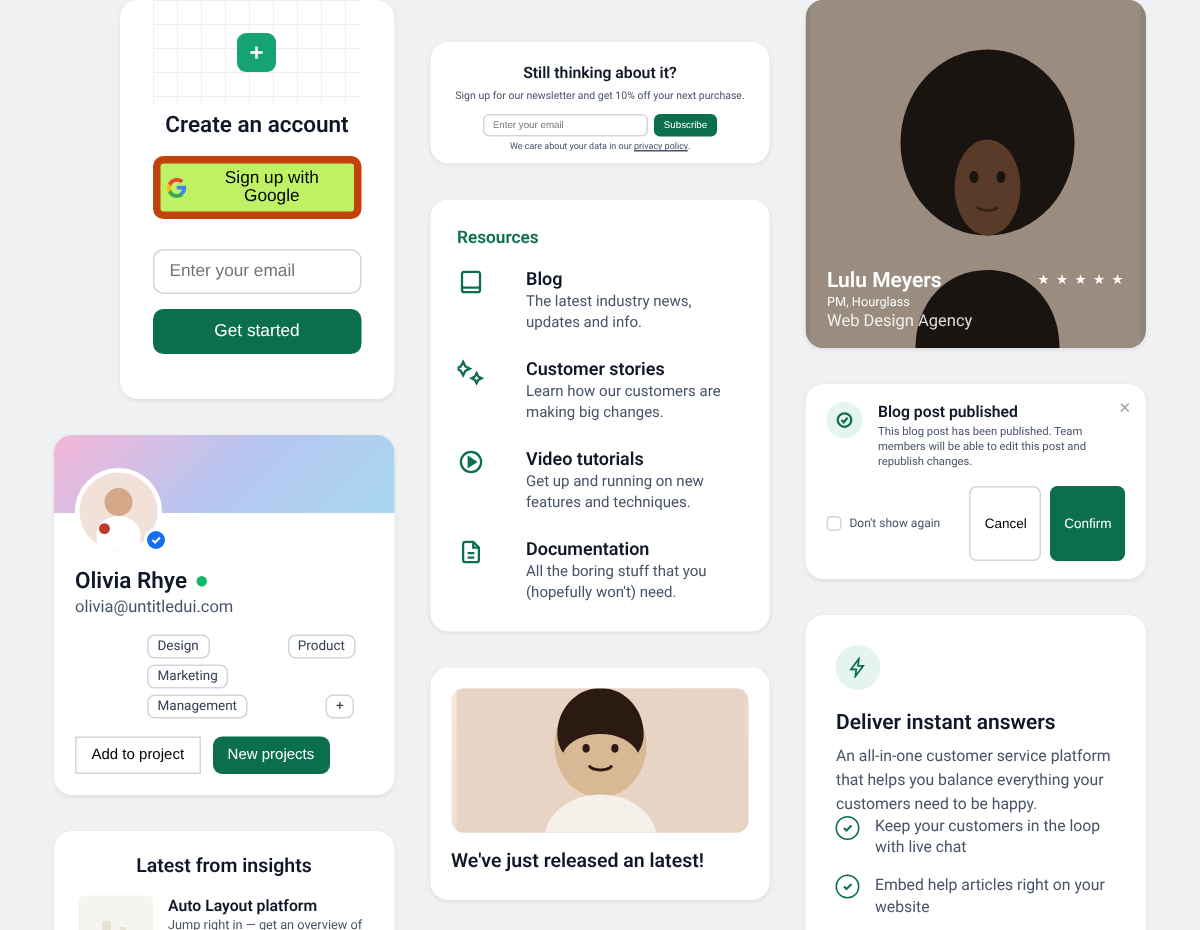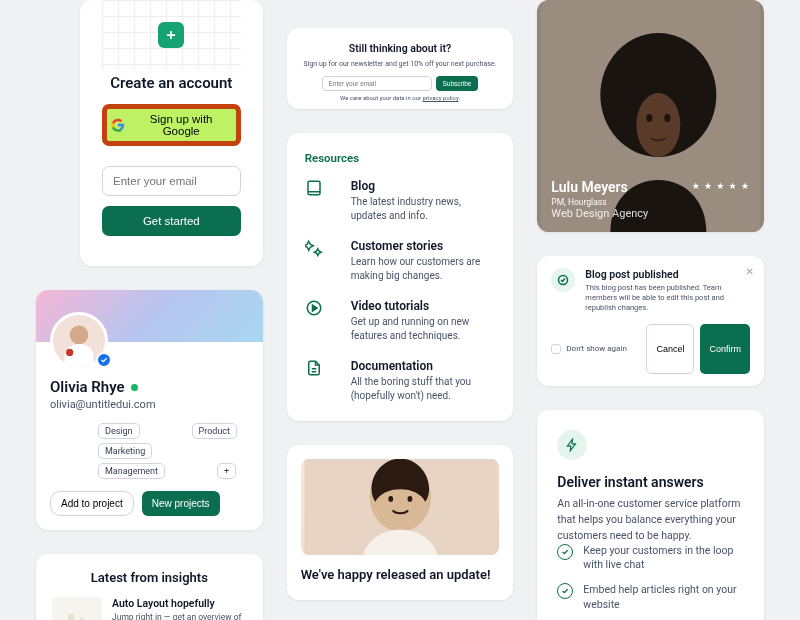--- a/index.html
+++ b/index.html
@@ -74,21 +74,21 @@
   position: absolute; right: -2px; bottom: 2px; width: 16px; height: 16px;
   background: #1570ef; border-radius: 50%; border: 2px solid #fff;
   display: flex; align-items: center; justify-content: center;
 }
 .profile-name { font-size: 15px; font-weight: 600; margin-top: 8px; display: flex; align-items: center; gap: 6px; }
 .online-dot { width: 7px; height: 7px; background: #12b76a; border-radius: 50%; }
 .profile-email { font-size: 11px; color: #475467; margin-top: 2px; }
 .tags { display: flex; flex-wrap: wrap; gap: 4px; margin-top: 12px; }
 .tag { font-size: 9px; border: 1px solid #d0d5dd; border-radius: 5px; padding: 2px 6px; color: #344054; margin-left: 48px; }
 .profile-actions { display: flex; gap: 8px; margin-top: 12px; }
-.btn-sm-outline { flex: 0 0 auto; font-size: 10px; font-weight: 500; border: 1px solid #d0d5dd; background: #fff; border-radius: 10px; padding: 6px 10px; cursor: pointer; }
+.btn-sm-outline { flex: 0 0 auto; font-size: 10px; font-weight: 500; border: 1px solid #d0d5dd; background: #fff; border-radius: 0; padding: 6px 10px; cursor: pointer; }
 .btn-sm-primary { flex: 0 0 auto; font-size: 10px; font-weight: 400; background: #0b6e4f; color: #fff; border: none; border-radius: 6px; padding: 6px 10px; cursor: pointer; }
 
 
 .insights { padding: 16px; }
 .insights h3 { font-size: 13px; font-weight: 600; text-align: center; margin-bottom: 12px; }
 .insight-item { display: flex; gap: 10px; margin-bottom: 10px; }
 .insight-thumb { width: 50px; height: 38px; background: #f6f4ee; border-radius: 4px; flex-shrink: 0; display: flex; align-items: center; justify-content: center; }
 .insight-title { font-size: 10.5px; font-weight: 600; }
 .insight-desc { font-size: 8.5px; color: #475467; margin-top: 2px; line-height: 1.3; }
 
@@ -226,21 +226,21 @@
       <h3>Latest from insights</h3>
       <div class="insight-item">
         <div class="insight-thumb">
           <svg width="30" height="20" viewBox="0 0 30 20">
               <rect width="30" height="20" fill="#f6f4ee"></rect>
               <rect x="6" y="8" width="6" height="10" fill="#e8e0d0"></rect>
               <rect x="18" y="12" width="4" height="6" fill="#e8e0d0"></rect>
             </svg>
         </div>
         <div>
-          <div class="insight-title">Auto Layout hopefully</div>
+          <div class="insight-title">Auto Layout platform</div>
           <div class="insight-desc">Jump right in — get an overview of the basics and fu...</div>
         </div>
       </div>
 
     </div>
   </div>
 
   <div class="col">
     <div class="card newsletter">
       <h4>Still thinking about it?</h4>
@@ -310,21 +310,21 @@
         <svg viewBox="0 0 200 120">
             <rect width="200" height="120" fill="#e8d4c4"></rect>
             <ellipse cx="100" cy="50" rx="32" ry="36" fill="#d9b896"></ellipse>
             <path d="M70 42c0-18 14-32 30-32s30 14 30 32c0 6-2 10-4 13-4-8-14-13-26-13s-22 5-26 13c-2-3-4-7-4-13z" fill="#2a1a12"></path>
             <ellipse cx="90" cy="52" rx="2.5" ry="3" fill="#2a1a12"></ellipse>
             <ellipse cx="110" cy="52" rx="2.5" ry="3" fill="#2a1a12"></ellipse>
             <path d="M92 64c3 4 13 4 16 0" stroke="#2a1a12" stroke-width="2" fill="none"></path>
             <path d="M60 120c0-22 18-36 40-36s40 14 40 36z" fill="#f5f0ea"></path>
           </svg>
       </div>
-      <div class="update-title">We've happy released an update!</div>
+      <div class="update-title">We've just released an latest!</div>
     </div>
   </div>
 
   <div class="col">
     <div class="card testimonial">
       <div class="testimonial-bg">
         <svg width="100%" height="100%" viewBox="0 0 220 232">
             <rect width="220" height="232" fill="#9a8d80"></rect>
             <ellipse cx="118" cy="95" rx="58" ry="62" fill="#1a1410"></ellipse>
             <ellipse cx="118" cy="125" rx="22" ry="32" fill="#5a3a28"></ellipse>

